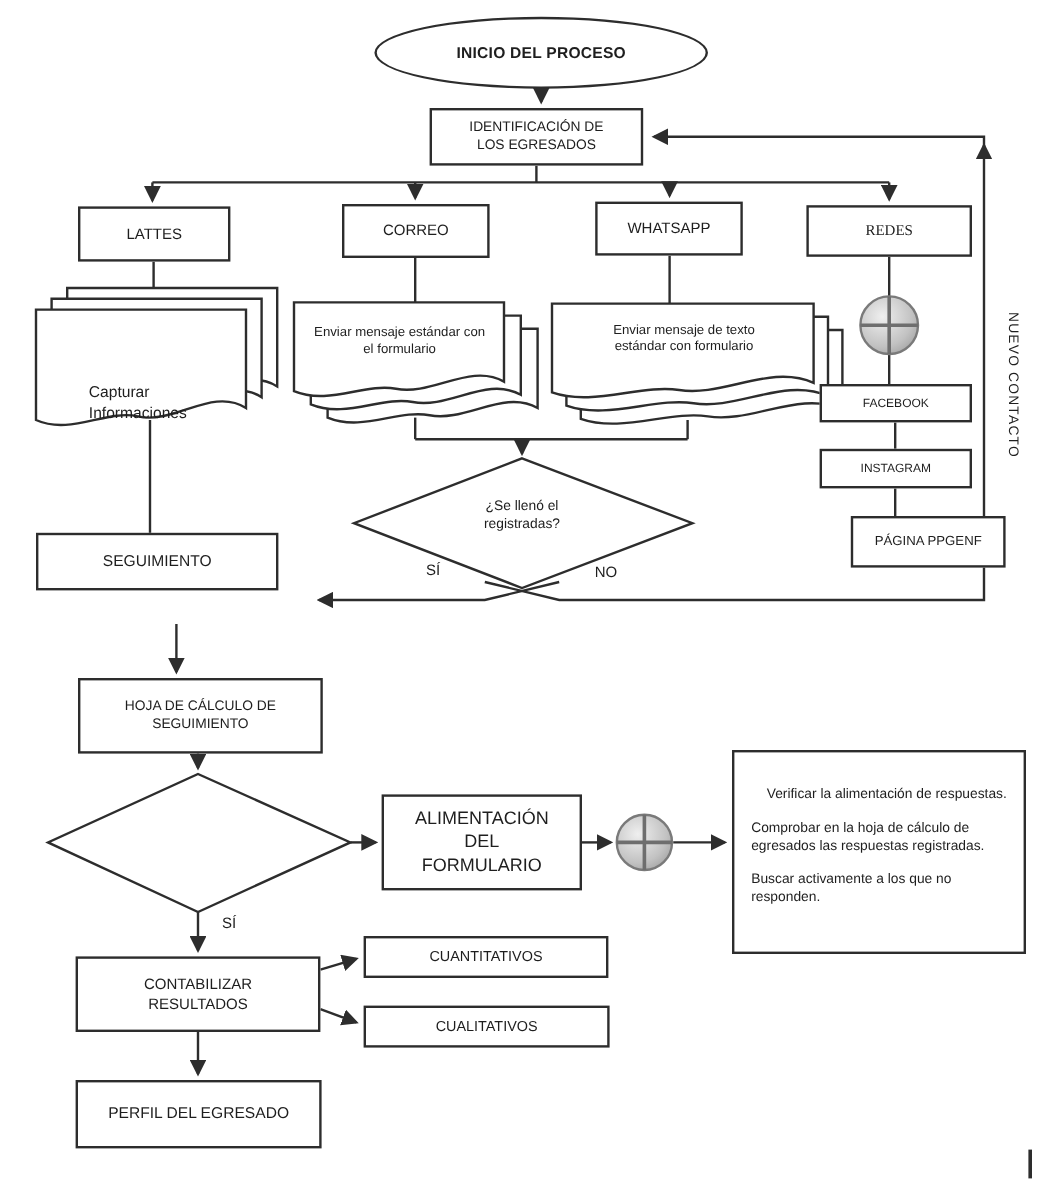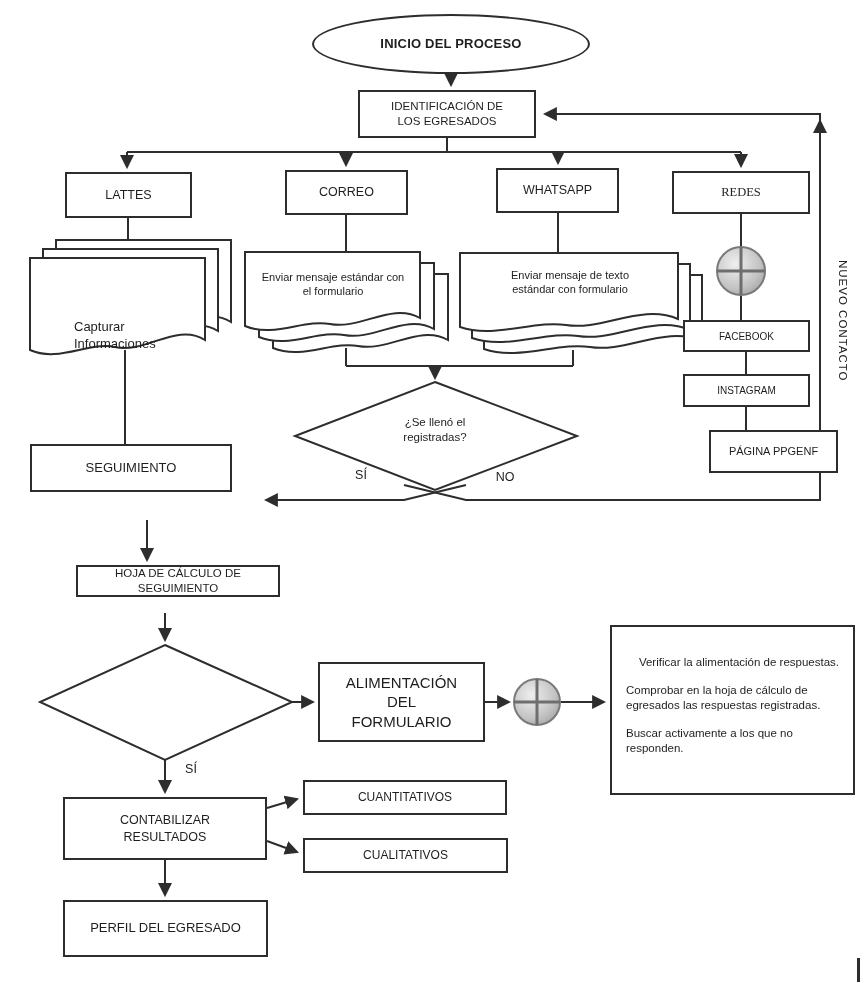--- a/index.html
+++ b/index.html
@@ -164,21 +164,21 @@
   </div>
 
   <div class="plain" style="left:490px; top:468px; width:30px; height:18px; font-size:12.5px;">
     <span class="inner">NO</span>
   </div>
 
   <div class="node" style="left:30px; top:444px; width:202px; height:48px; font-size:13px;">
     <span class="inner">SEGUIMIENTO</span>
   </div>
 
-  <div class="node" style="left:76px; top:565px; width:204px; height:32px; font-size:11.5px;">
+  <div class="node" style="left:65px; top:565px; width:204px; height:63px; font-size:11.5px;">
     <span class="inner" style="width:135px;">HOJA DE CÁLCULO DE SEGUIMIENTO</span>
   </div>
 
 
   <div class="node" style="left:318px; top:662px; width:167px; height:80px; font-size:15px;">
     <span class="inner" style="width:130px;">ALIMENTACIÓN DEL FORMULARIO</span>
   </div>
 
   <div class="node para" style="left:610px; top:625px; width:245px; height:170px; padding:28px 14px;
        flex-direction:column; align-items:flex-end; justify-content:flex-start;">

